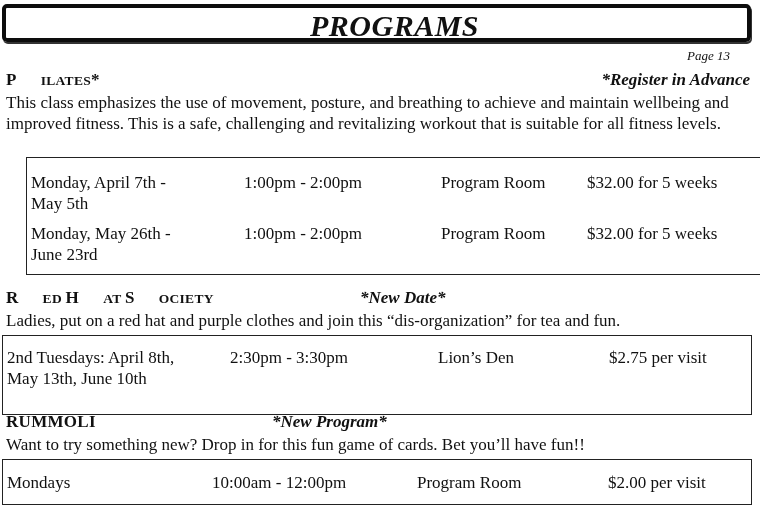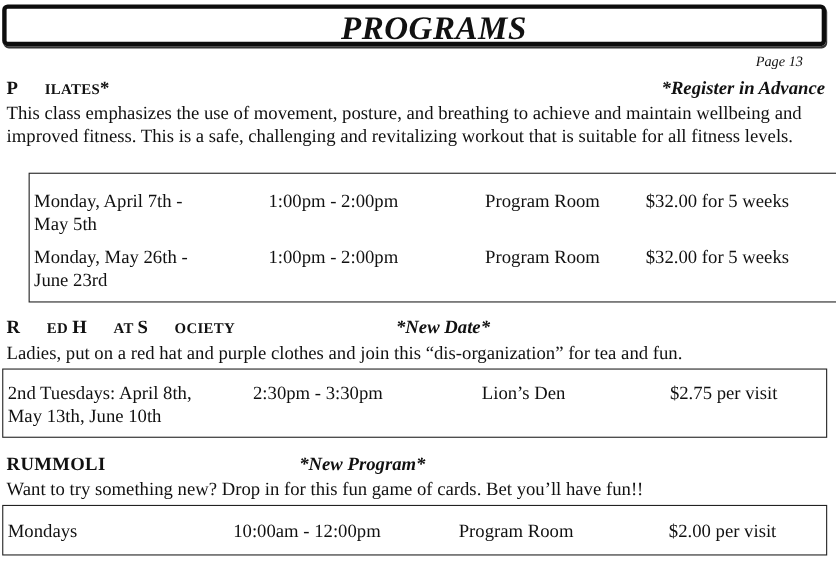--- a/index.html
+++ b/index.html
@@ -50,21 +50,21 @@
     <div class="cell" style="left:217px; top:65px;">1:00pm - 2:00pm</div>
     <div class="cell" style="left:414px; top:65px;">Program Room</div>
     <div class="cell" style="left:560px; top:65px;">$32.00 for 5 weeks</div>
   </div>
 </div>
 
 <div class="sec-title" style="left:6px; top:288px;"><span>R</span><span class="sc">ED </span><span>H</span><span class="sc">AT </span><span>S</span><span class="sc">OCIETY</span></div>
 <div class="sec-note" style="left:360px; top:288px;">*New Date*</div>
 <div class="desc" style="top:310px;">Ladies, put on a red hat and purple clothes and join this “dis-organization” for tea and fun.</div>
 
-<div class="box" style="top:335px; height:63px;">
+<div class="box" style="top:335px; height:80px;">
   <div>
     <div class="cell" style="left:4px; top:11px;">2nd Tuesdays: April 8th,
 May 13th, June 10th</div>
     <div class="cell" style="left:227px; top:11px;">2:30pm - 3:30pm</div>
     <div class="cell" style="left:435px; top:11px;">Lion’s Den</div>
     <div class="cell" style="left:606px; top:11px;">$2.75 per visit</div>
   </div>
 </div>
 
 <div class="sec-title" style="left:6px; top:412px;">RUMMOLI</div>

